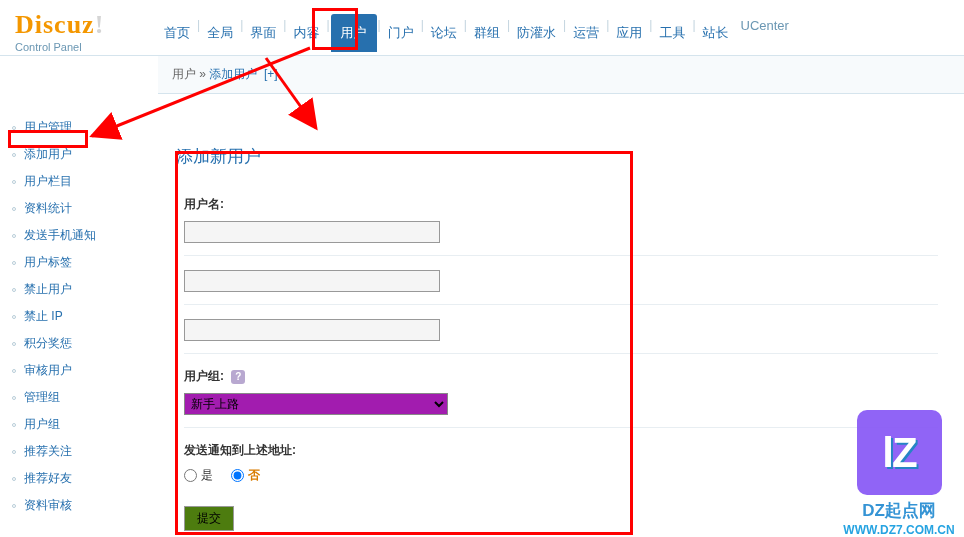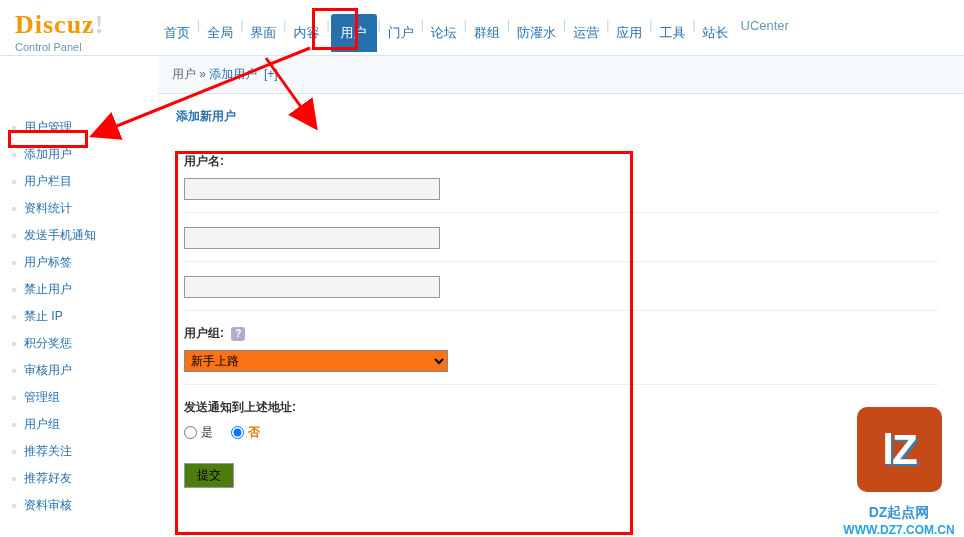--- a/index.html
+++ b/index.html
@@ -20,38 +20,38 @@
 .hl-form { left: 175px; top: 151px; width: 458px; height: 384px; }
 .arrow-svg { position: absolute; pointer-events: none; }
 .breadcrumb { margin-left: 158px; padding: 10px 14px; color: #666; background: #f7fafc; border-bottom: 1px solid #d5e4ed; }
 .breadcrumb a { color: #2770ae; text-decoration: none; }
 .breadcrumb .plus { color: #2770ae; }
 .layout { display: flex; }
 .sidebar { width: 158px; padding: 20px 0 0 0; }
 .sidebar-item { display: flex; align-items: center; padding: 5px 0 5px 12px; color: #2770ae; cursor: pointer; }
 .sidebar-item .bullet { width: 4px; height: 4px; border: 1px solid #b8cdd9; border-radius: 50%; margin-right: 8px; display: inline-block; }
 .main { flex: 1; padding: 14px 14px 0 14px; }
-.section-title { color: #2770ae; font-size: 12px; font-weight: bold; margin-bottom: 14px; padding-left: 4px; }
+.section-title { color: #2770ae; font-size: 17px; font-weight: normal; margin-bottom: 14px; padding-left: 4px; margin-top: 37px; }
 .form-area { padding: 14px 12px 8px 12px; }
 .form-row { margin-bottom: 10px; }
 .form-label { font-weight: bold; color: #333; display: block; margin-bottom: 8px; font-size: 12px; }
 .form-input { width: 256px; height: 22px; border: 1px solid #999; background: #f5f5f5; padding: 2px 4px; font-size: 12px; }
 .form-sep { border: none; border-top: 1px solid #e8eef2; margin: 12px 0 14px 0; }
 .help-icon { display: inline-block; width: 14px; height: 14px; background: #b8a8d0; color: #fff; border-radius: 3px; font-size: 10px; text-align: center; line-height: 14px; margin-left: 4px; font-weight: bold; }
-.select { width: 264px; height: 22px; border: 1px solid #888; background: #f97316; font-size: 12px; padding: 1px 2px; }
+.select { width: 264px; height: 22px; border: 1px solid #888; background: #a21caf; font-size: 12px; padding: 1px 2px; }
 .radio-row { display: flex; gap: 18px; align-items: center; margin-top: 4px; }
 .radio-opt { display: flex; align-items: center; gap: 4px; }
 .radio-opt input { margin: 0; }
 .radio-yes { color: #333; }
 .radio-no { color: #d97c00; font-weight: bold; }
 .submit-btn { margin-top: 12px; padding: 3px 12px; background: #4d7c0f; border: 1px solid #999; cursor: pointer; font-size: 12px; font-family: inherit; }
 .watermark { position: absolute; right: 0; bottom: 0; width: 130px; height: 140px; display: flex; flex-direction: column; align-items: center; justify-content: flex-end; opacity: 0.95; }
-.wm-box { width: 85px; height: 85px; background: #c2410c; border-radius: 10px; display: flex; align-items: center; justify-content: center; }
+.wm-box { width: 85px; height: 85px; background: #8b5cf6; border-radius: 10px; display: flex; align-items: center; justify-content: center; }
 .wm-lz { font-family: Arial, sans-serif; font-size: 42px; font-weight: 900; color: #fff; letter-spacing: -2px; text-shadow: 2px 2px 0 #1b7ec2; }
-.wm-text { color: #2b8fd3; font-weight: bold; font-size: 14px; margin-top: 12px; text-shadow: 1px 1px 0 #fff, -1px -1px 0 #fff; }
+.wm-text { color: #2b8fd3; font-weight: bold; font-size: 17px; margin-top: 4px; text-shadow: 1px 1px 0 #fff, -1px -1px 0 #fff; }
 .wm-url { color: #1b9fe0; font-size: 12px; font-weight: bold; margin-top: 1px; text-shadow: 1px 1px 0 #fff; }
 </style>
 </head>
 <body>
 
 <div class="header">
   <div class="logo-area">
     <div class="logo-main"><span>Discuz</span><span class="dot">!</span></div>
     <div class="logo-sub">Control Panel</div>
   </div>

